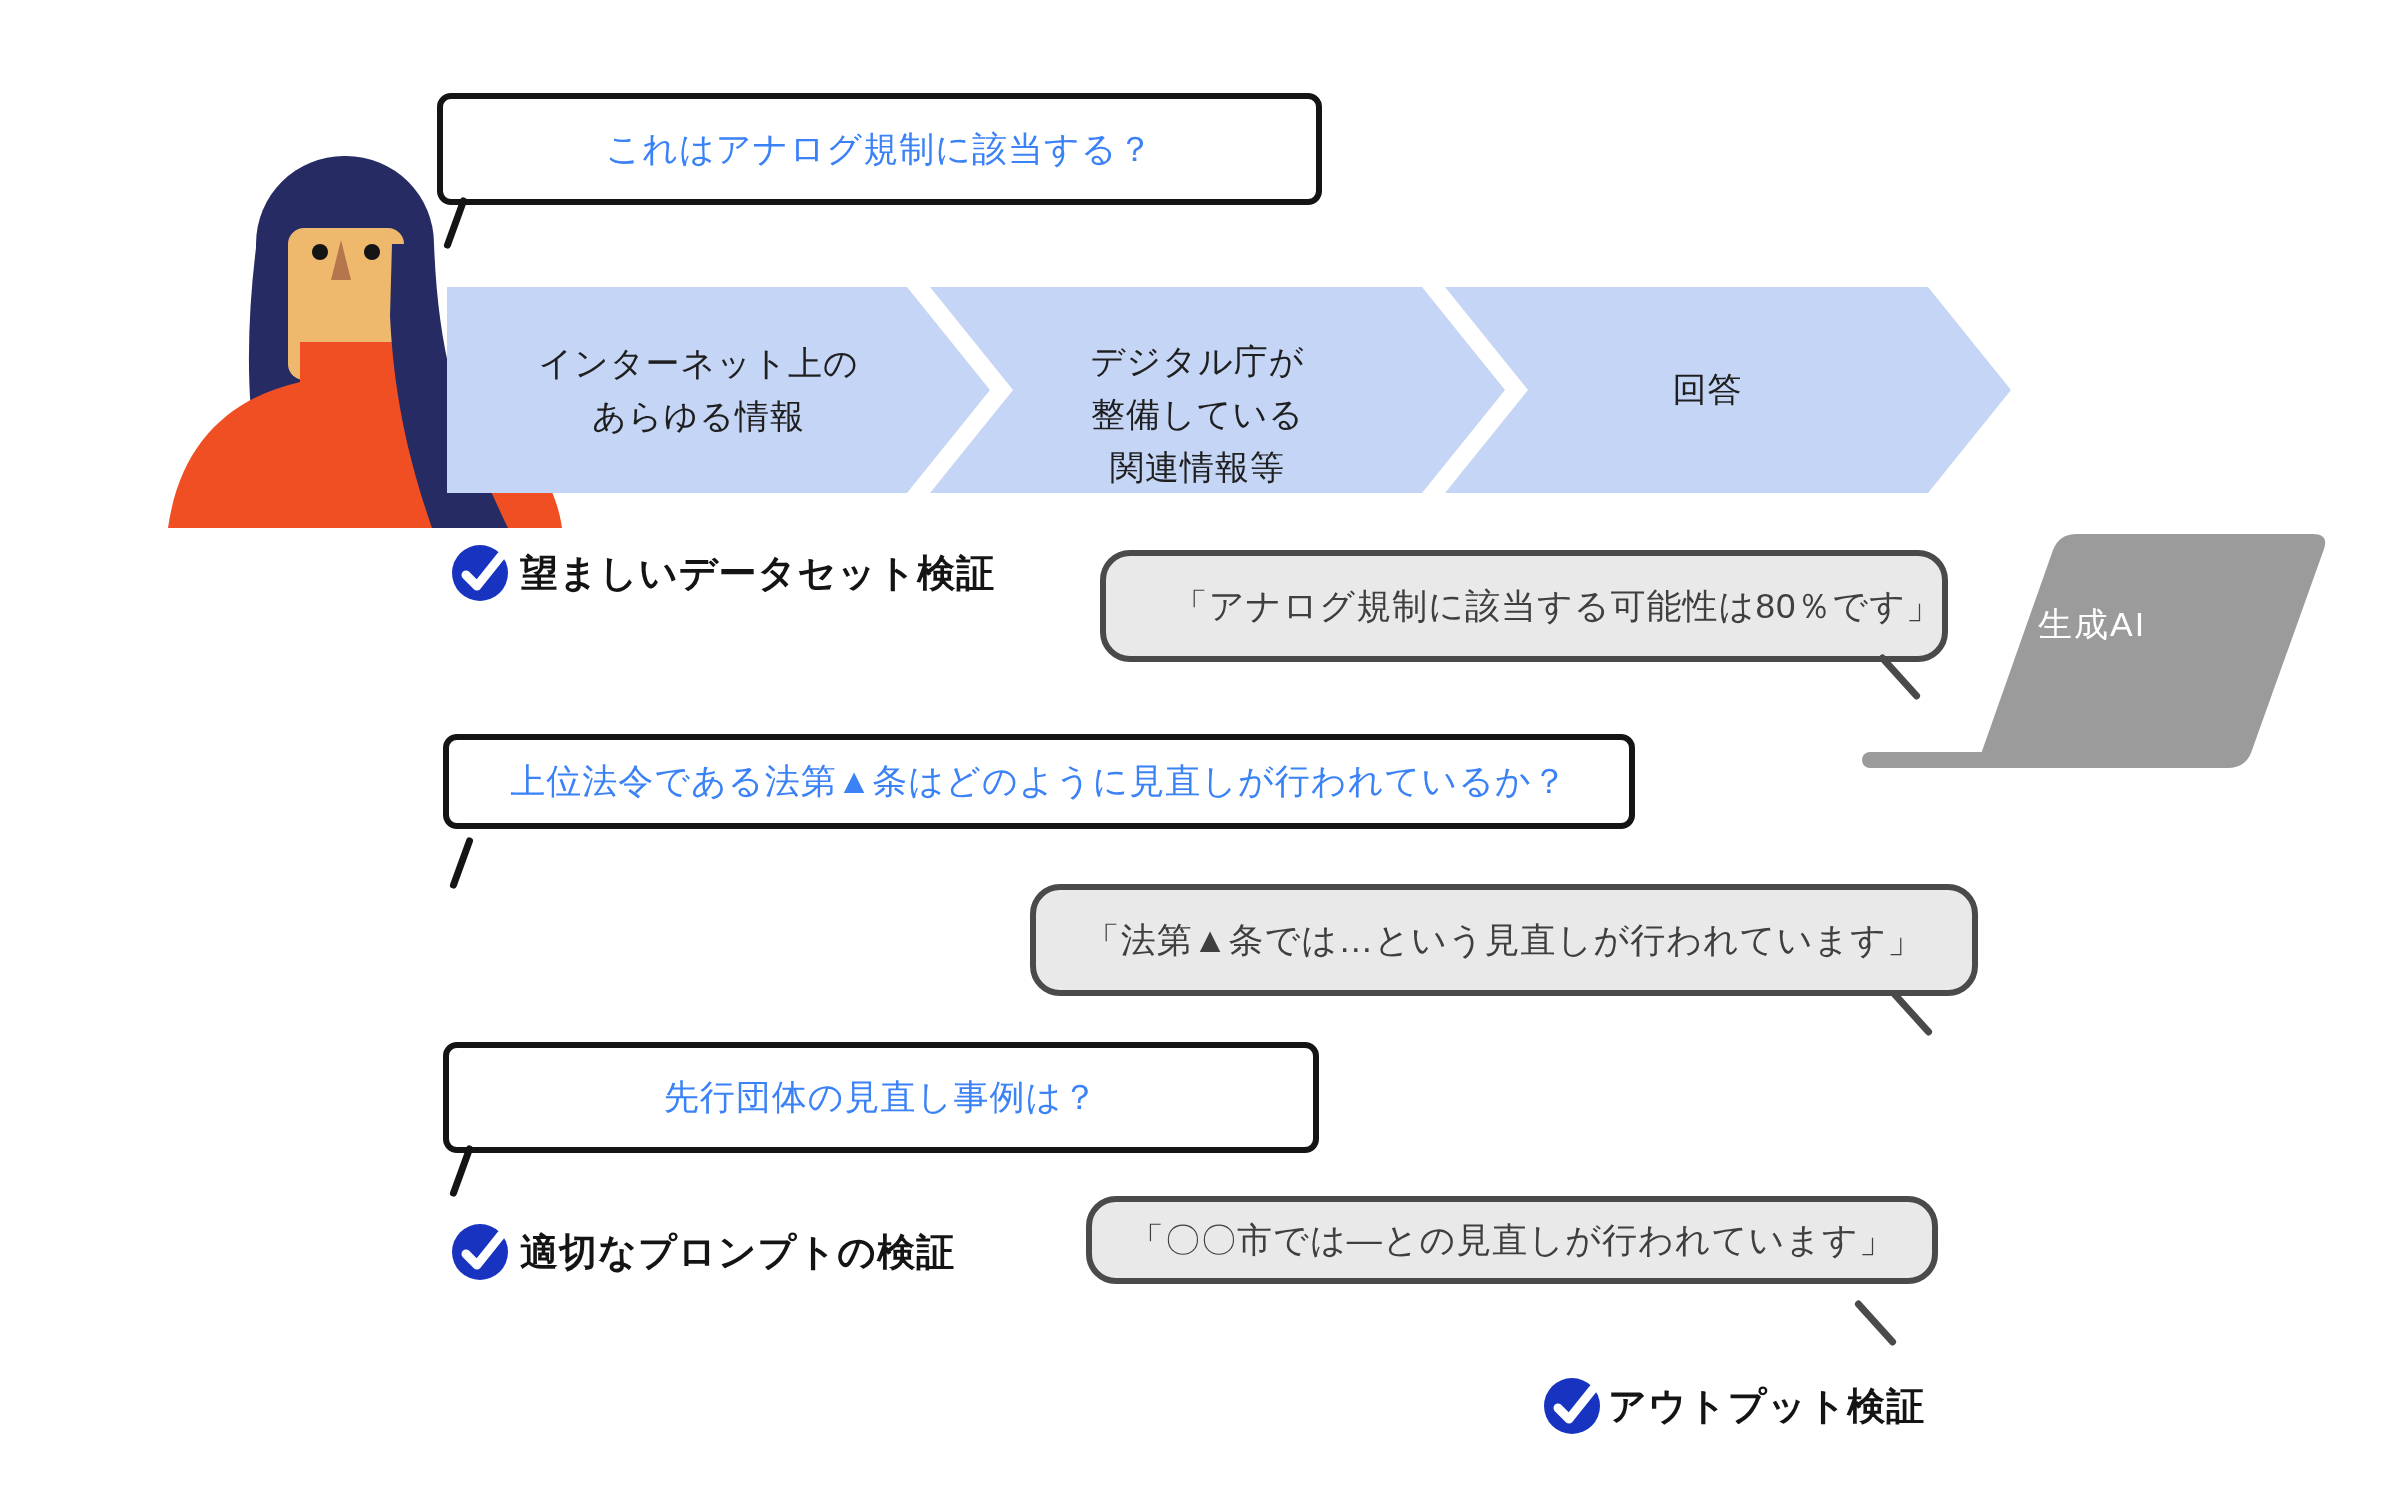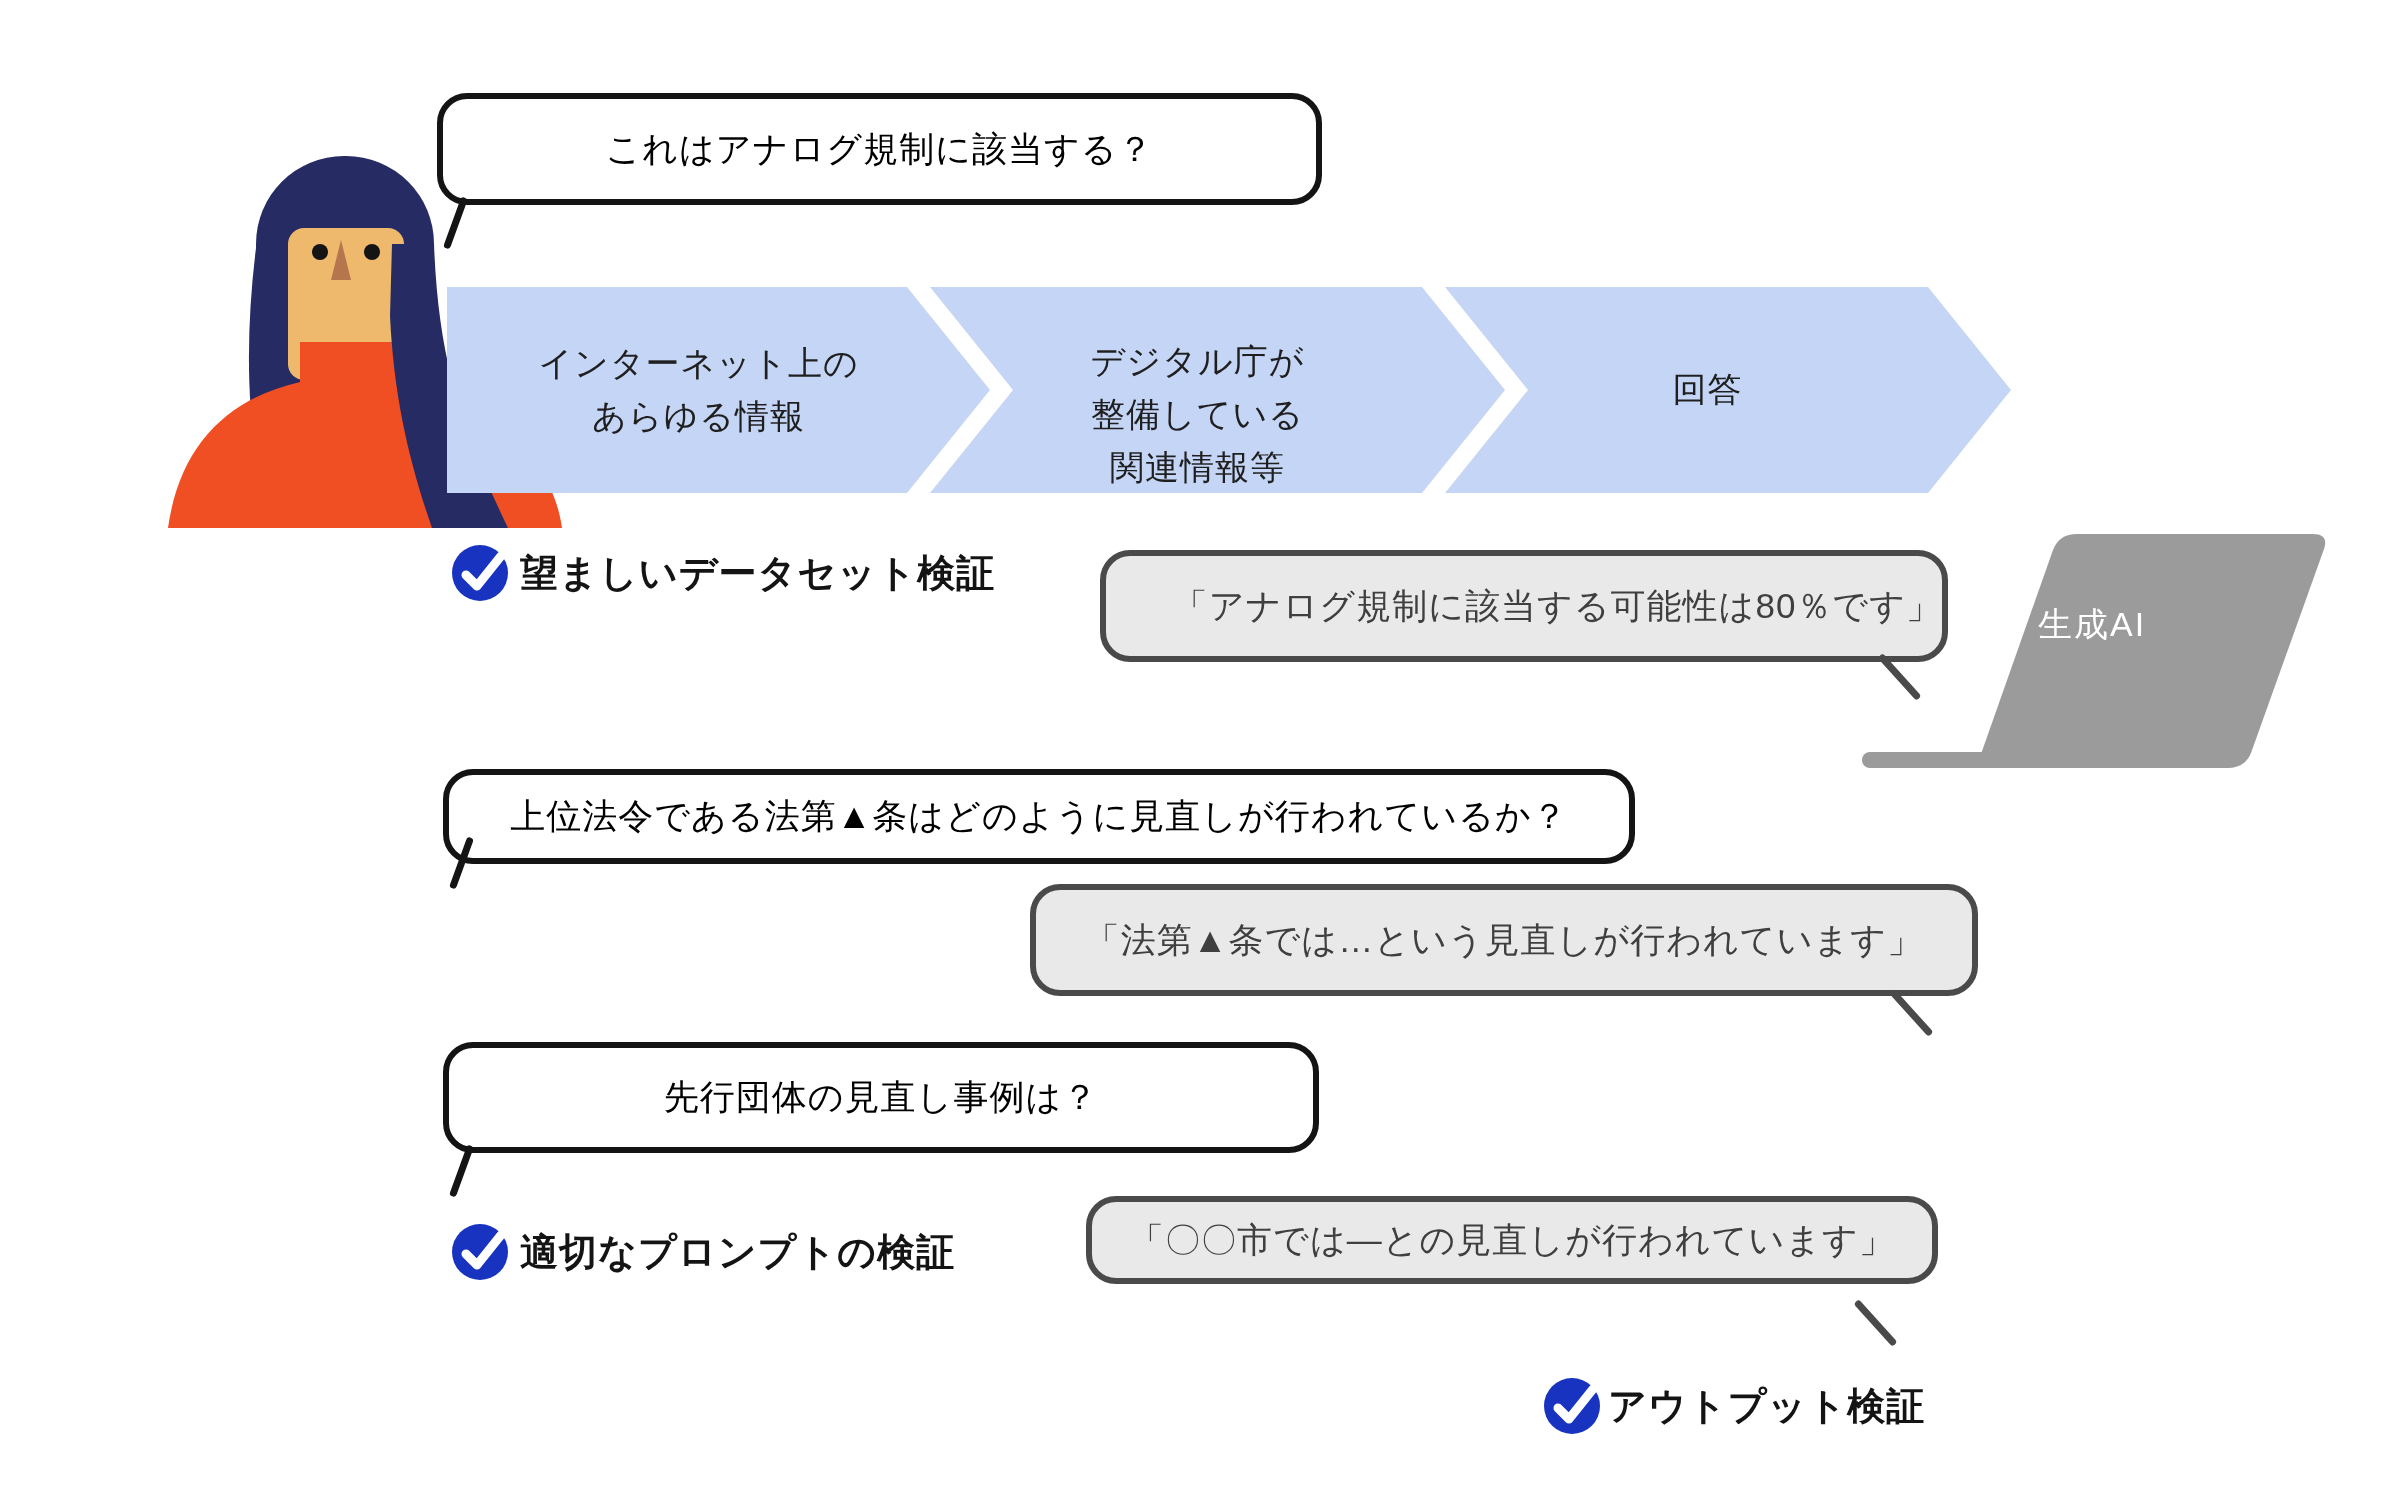--- a/index.html
+++ b/index.html
@@ -4,22 +4,22 @@
 <style>
   html,body{margin:0;padding:0;background:#ffffff;}
   .canvas{
     position:relative;width:2400px;height:1509px;background:#ffffff;overflow:hidden;
     font-family:"Liberation Sans","DejaVu Sans",sans-serif;color:#2f2f2f;
   }
   .abs{position:absolute;}
   
   .bubble{
     position:absolute;box-sizing:border-box;display:flex;align-items:center;justify-content:center;
-    background:#ffffff;border:6px solid #141414;border-radius:30px;
-    font-size:35px;color:#000000;letter-spacing:1px;white-space:nowrap;text-align:center;
+    background:#ffffff;border:6px solid #141414;border-radius:14px;
+    font-size:35px;color:#3b82f6;letter-spacing:1px;white-space:nowrap;text-align:center;
   }
   .bubble.gray{background:#e9e9e9;border-color:#4a4a4a;border-radius:30px;color:#3f3f3f;}
   .tail{position:absolute;width:7px;border-radius:4px;background:#141414;}
   .tail.left{transform:rotate(20deg);}             
   .tail.gray{background:#4a4a4a;transform:rotate(-42deg);} 
   
   .flow-label{
     position:absolute;display:flex;flex-direction:column;align-items:center;justify-content:center;
     font-size:34px;line-height:1.55;color:#1f1f1f;text-align:center;letter-spacing:1px;
   }
@@ -84,21 +84,21 @@
     <span>「アナログ規制に該当する可能性は80％です」</span>
   </div>
   <div class="tail gray" style="left:1896px;top:648px;height:58px;"></div>
 
   <svg class="abs" style="left:1855px;top:528px;" width="500" height="245" viewBox="0 0 500 245">
     <path d="M222 6 L458 6 Q474 6 469 21 L396 225 Q390 240 372 240 L136 240 Q122 240 126 226 L198 22 Q204 6 222 6 Z" fill="#9b9b9b"></path>
     <rect x="7" y="224" width="372" height="16" rx="8" fill="#9b9b9b"></rect>
   </svg>
   <div class="ai-label" style="left:2038px;top:602px;">生成AI</div>
 
-  <div class="bubble" style="left:443px;top:734px;width:1192px;height:95px;margin-top:35px;">
+  <div class="bubble" style="left:443px;top:734px;width:1192px;height:95px;">
     <span>上位法令である法第▲条はどのように見直しが行われているか？</span>
   </div>
   <div class="tail left" style="left:458px;top:836px;height:54px;"></div>
 
   <div class="bubble gray" style="left:1030px;top:884px;width:948px;height:112px;">
     <span>「法第▲条では…という見直しが行われています」</span>
   </div>
   <div class="tail gray" style="left:1908px;top:984px;height:58px;"></div>
 
   <div class="bubble" style="left:443px;top:1042px;width:876px;height:111px;">

